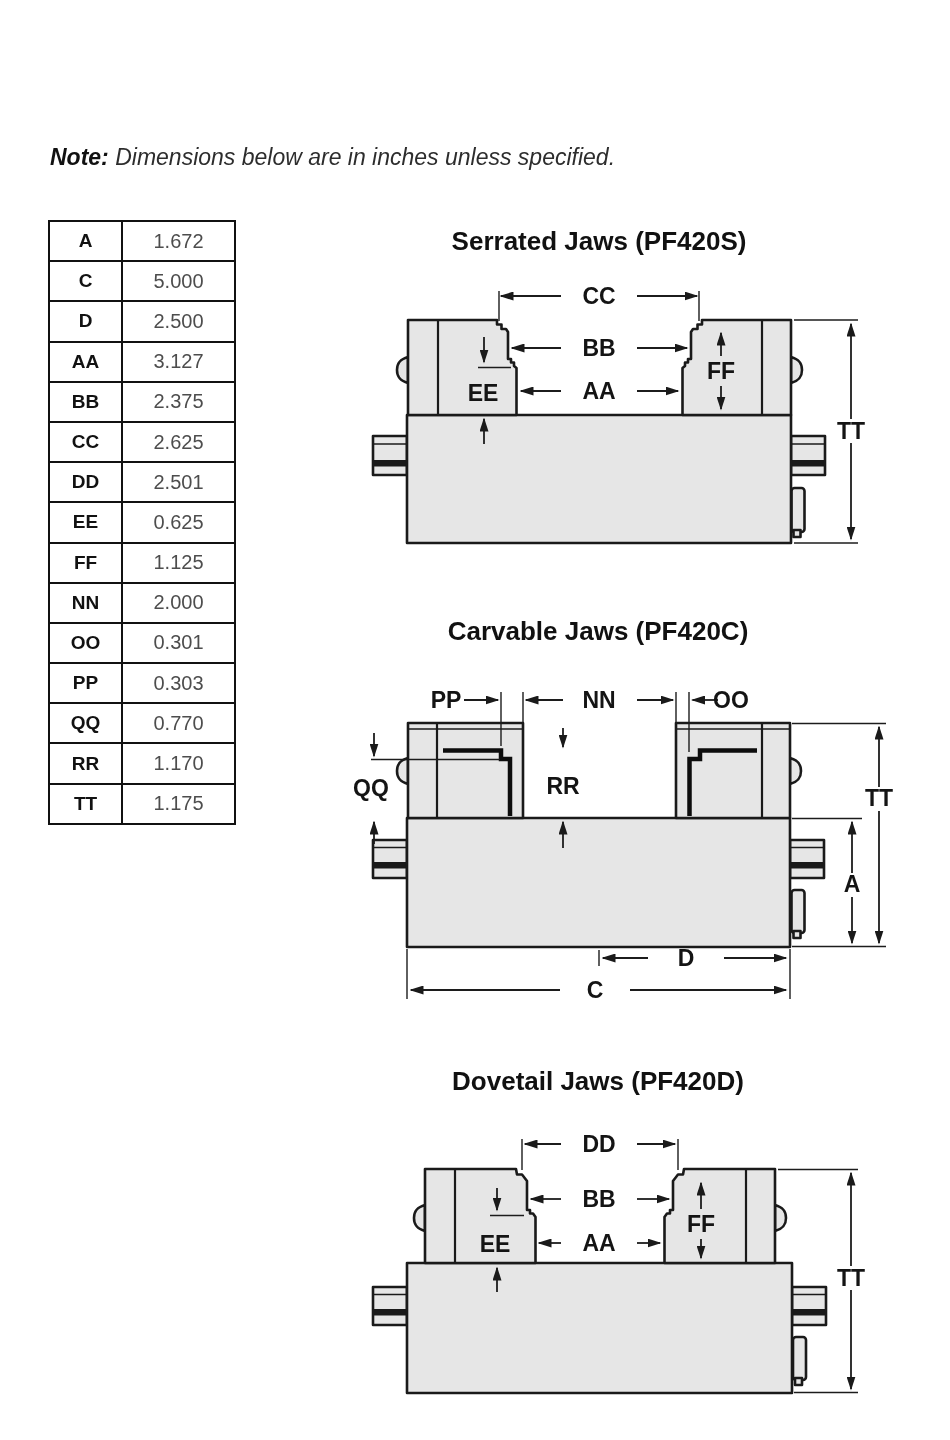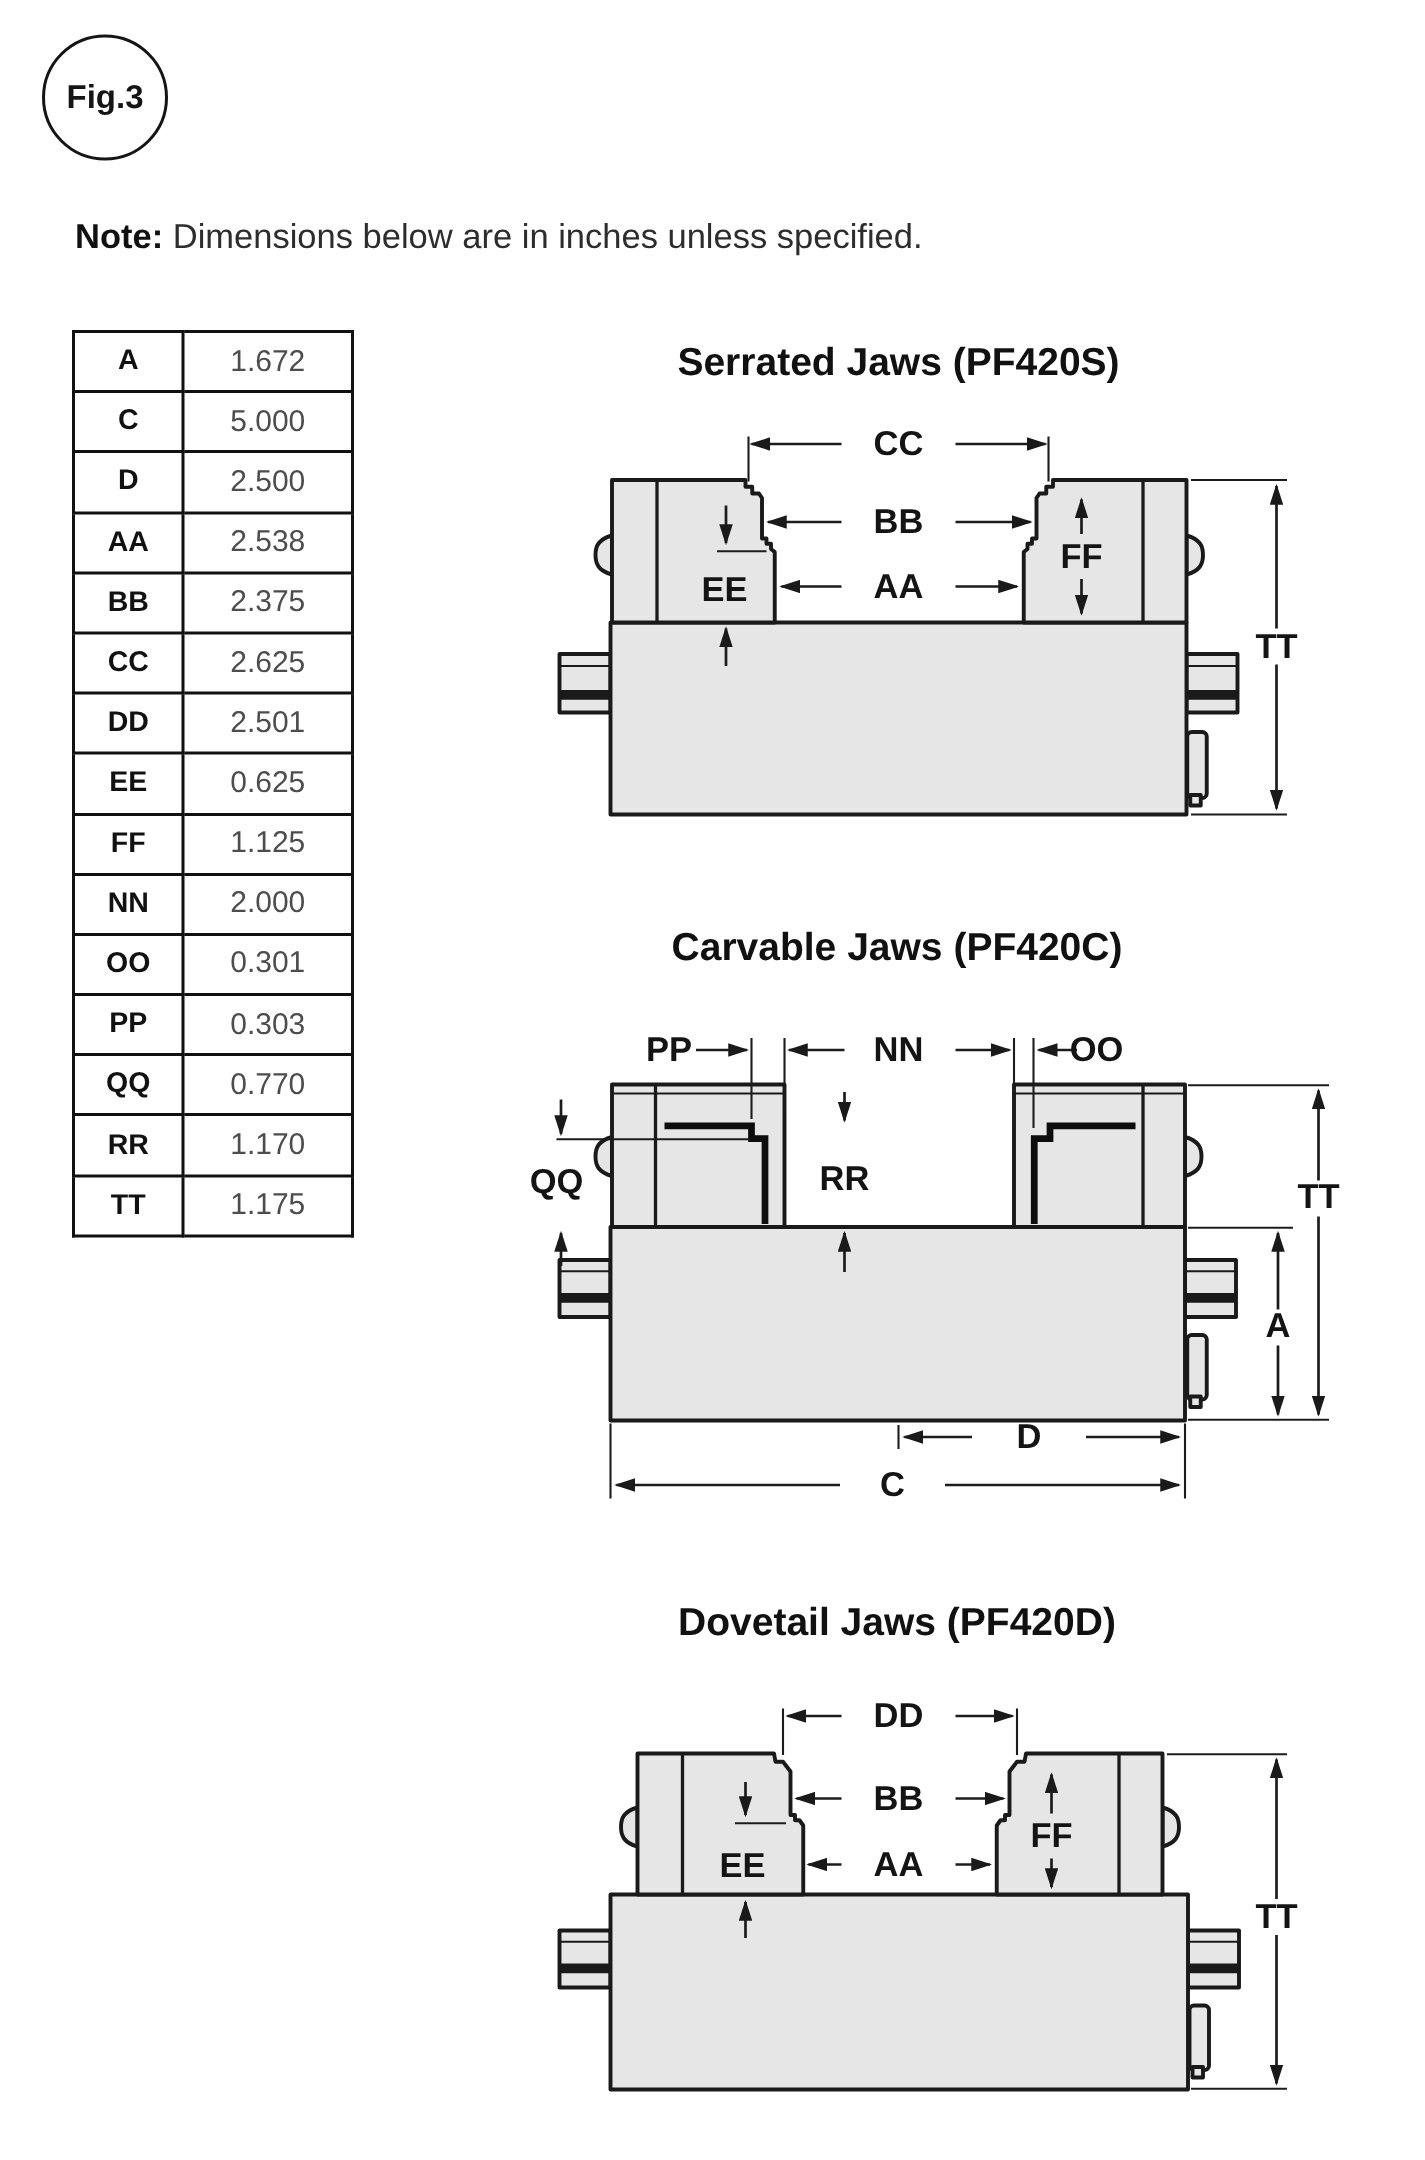--- a/index.html
+++ b/index.html
@@ -13,21 +13,21 @@
     border:2.5px solid #151515; border-radius:50%;
     display:flex; align-items:center; justify-content:center;
     font-size:22px; font-weight:bold; color:#151515; box-sizing:border-box;
   }
   .page-title {
     position:absolute; left:146px; top:46px;
     font-size:42px; font-weight:bold; letter-spacing:1px; color:#141414;
   }
   .note-line {
     position:absolute; left:50px; top:144px;
-    font-size:23px; color:#2d2d2d;
+    font-size:23px; color:#2d2d2d;font-style:italic;
   }
   .note-line b { color:#111111; }
   
   table.dims {
     position:absolute; left:48px; top:220px; width:188px;
     border-collapse:collapse; table-layout:fixed;
   }
   table.dims td {
     border:2.5px solid #111111; height:36.2px; text-align:center; vertical-align:middle;
   }
@@ -43,42 +43,39 @@
   .dline   { stroke:#1c1c1c; stroke-width:1.8; fill:none; }
   .ext     { stroke:#1c1c1c; stroke-width:1.4; fill:none; }
   .dim-label  { font-family:"Liberation Sans",sans-serif; font-weight:bold; font-size:23px; fill:#141414; text-anchor:middle; }
   .diag-title { font-family:"Liberation Sans",sans-serif; font-weight:bold; font-size:26px; fill:#111111; text-anchor:middle; }
 </style>
 </head>
 <body>
 
 <div class="page">
 
-  <div class="fig-badge">
-    <span>Fig.3</span>
-  </div>
   <div class="note-line"><b>Note:</b><span> Dimensions below are in inches unless specified.</span></div>
 
   <table class="dims">
     <tbody>
       <tr>
           <td class="k">A</td>
           <td class="v">1.672</td>
         </tr>
       <tr>
           <td class="k">C</td>
           <td class="v">5.000</td>
         </tr>
       <tr>
           <td class="k">D</td>
           <td class="v">2.500</td>
         </tr>
       <tr>
           <td class="k">AA</td>
-          <td class="v">2.538</td>
+          <td class="v">3.127</td>
         </tr>
       <tr>
           <td class="k">BB</td>
           <td class="v">2.375</td>
         </tr>
       <tr>
           <td class="k">CC</td>
           <td class="v">2.625</td>
         </tr>
       <tr>

